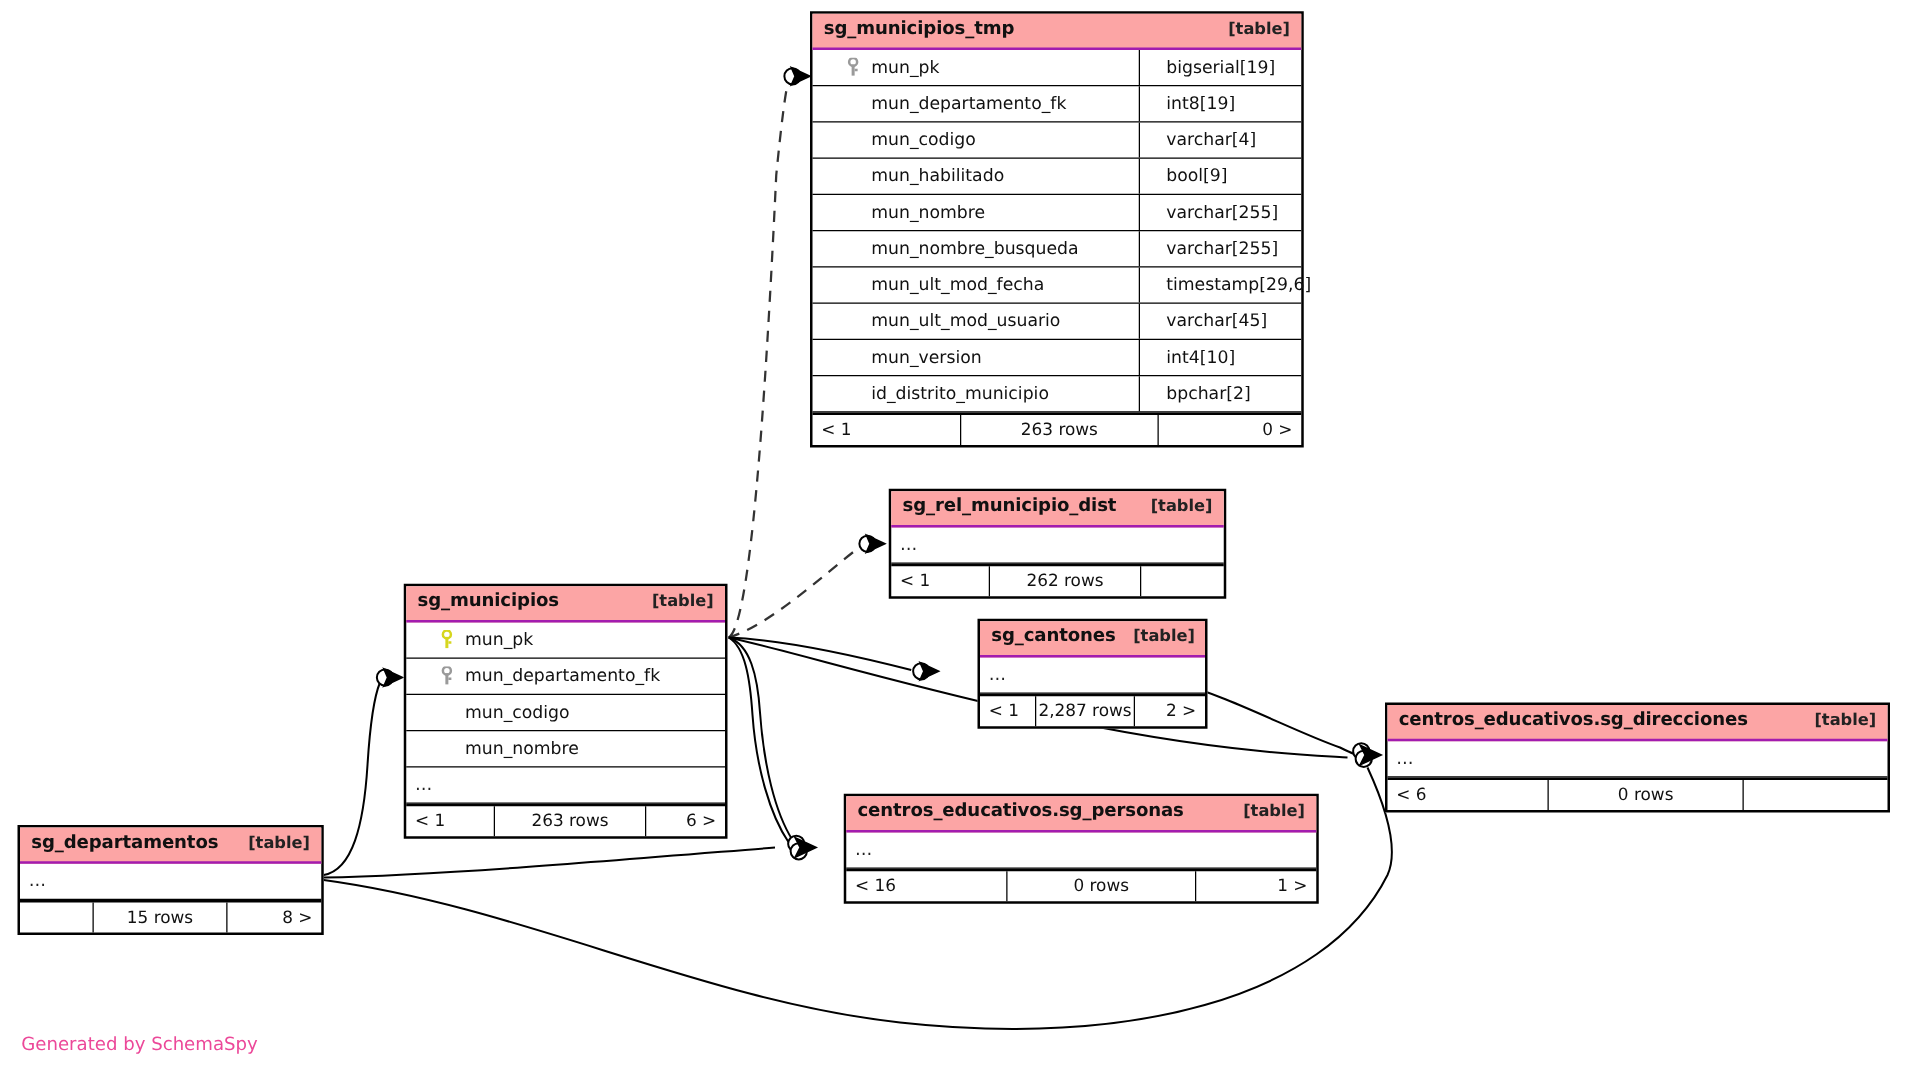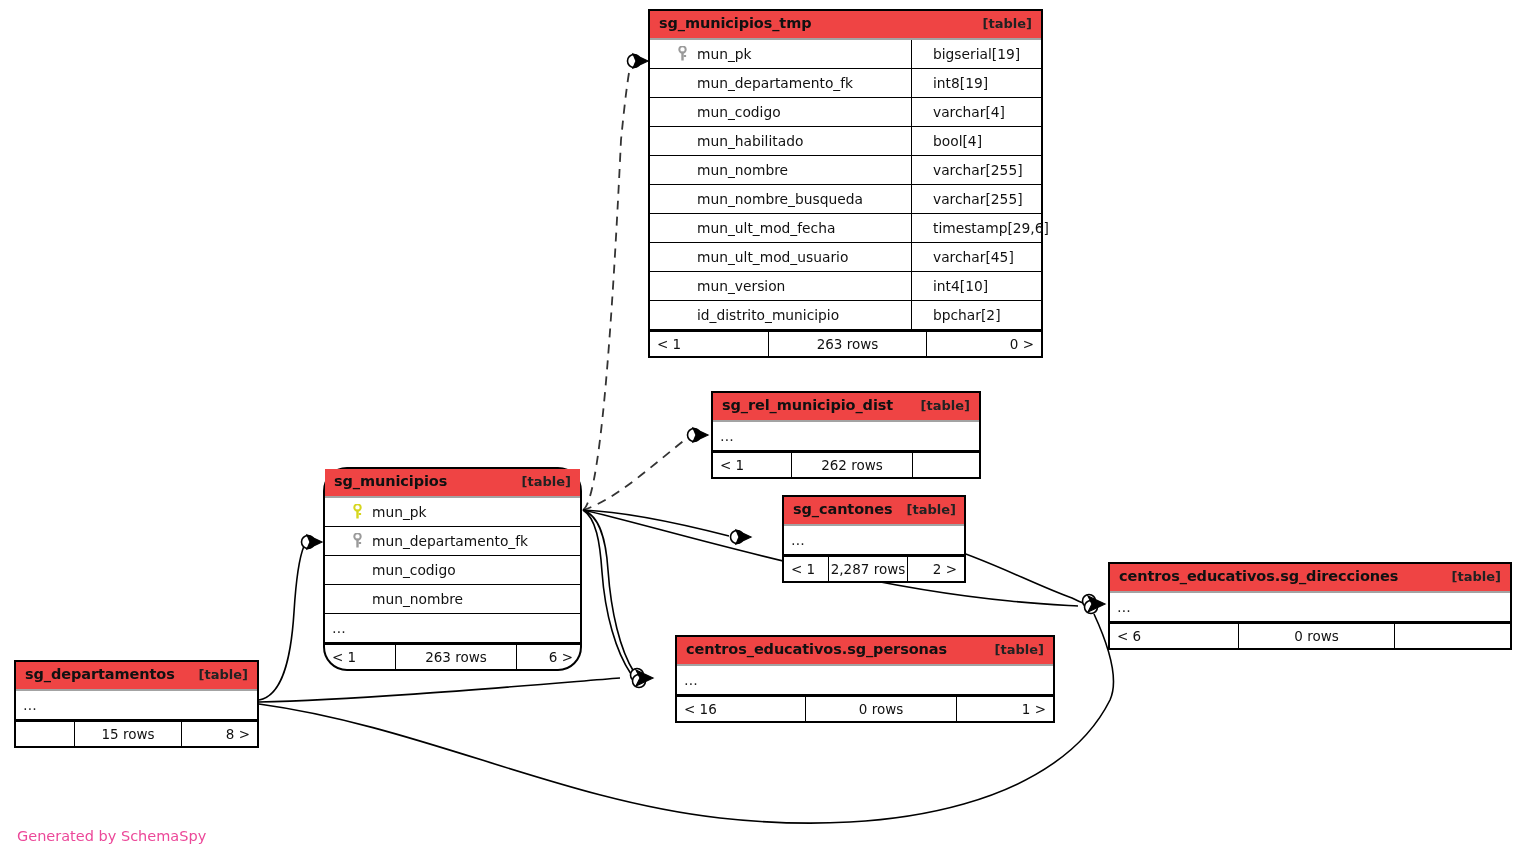--- a/index.html
+++ b/index.html
@@ -52,22 +52,22 @@
     position: absolute;
     z-index: 3;
     background: #ffffff;
     border: 2px solid #000000;
     box-sizing: border-box;
   }
   .tbl-header {
     display: flex;
     align-items: baseline;
     justify-content: space-between;
-    background: #ef4444;
-    border-bottom: 2px solid #a3a3a3;
+    background: #fca5a5;
+    border-bottom: 2px solid #a21caf;
     padding: 4px 9px 5px 9px;
     box-sizing: border-box;
     height: 29px;
   }
   .tbl-name {
     font-size: 14.5px;
     font-weight: bold;
     letter-spacing: -0.1px;
     white-space: nowrap;
   }
@@ -149,21 +149,21 @@
     border-left: 1px solid #000000;
     border-right: 1px solid #000000;
   }
   .foot-right {
     justify-content: flex-end;
   }
 
   
   #tbl-municipios-tmp { left: 648px; top: 9px;  width: 395px; }
   #tbl-rel-muni-dist  { left: 711px; top: 391px; width: 270px; }
-  #tbl-municipios     { left: 323px; top: 467px; width: 259px; border-radius: 24px; }
+  #tbl-municipios     { left: 323px; top: 467px; width: 259px; }
   #tbl-cantones       { left: 782px; top: 495px; width: 184px; }
   #tbl-direcciones    { left: 1108px; top: 562px; width: 404px; }
   #tbl-personas       { left: 656px; top: 635px; width: 380px; margin-left: 19px; }
   #tbl-departamentos  { left: 14px;  top: 660px; width: 245px; }
 
   #tbl-municipios-tmp .col-type { width: 130px; }
   #tbl-municipios-tmp .foot-left  { width: 118px; }
   #tbl-municipios-tmp .foot-mid   { width: 159px; }
   #tbl-municipios-tmp .foot-right { flex: 1 1 auto; }
 
@@ -283,21 +283,21 @@
       <span class="key-icon"></span>
       <span>mun_codigo</span>
     </span>
     <span class="col-type">varchar[4]</span>
   </div>
   <div class="col-row">
     <span class="col-name">
       <span class="key-icon"></span>
       <span>mun_habilitado</span>
     </span>
-    <span class="col-type">bool[4]</span>
+    <span class="col-type">bool[9]</span>
   </div>
   <div class="col-row">
     <span class="col-name">
       <span class="key-icon"></span>
       <span>mun_nombre</span>
     </span>
     <span class="col-type">varchar[255]</span>
   </div>
   <div class="col-row">
     <span class="col-name">

